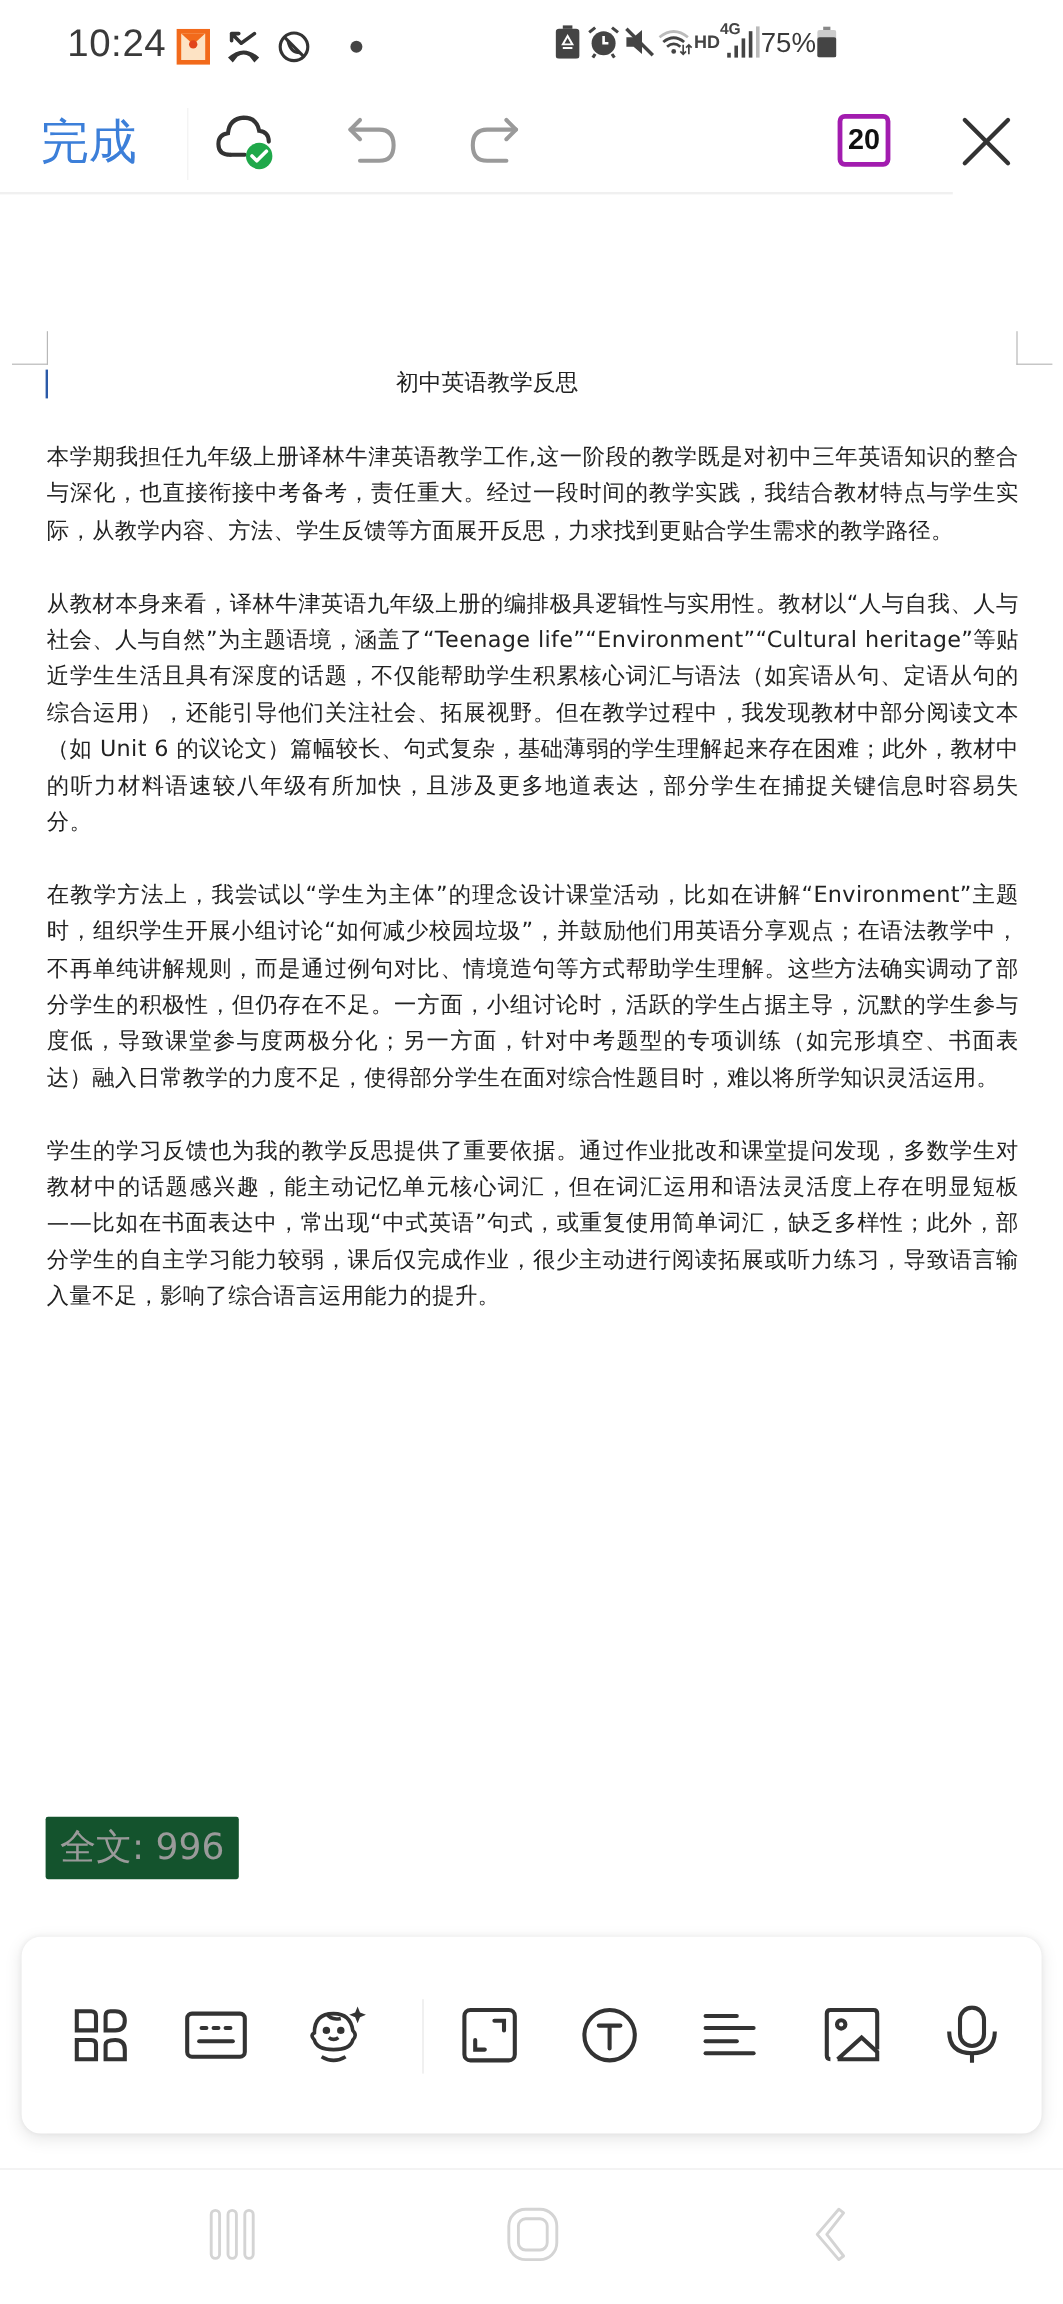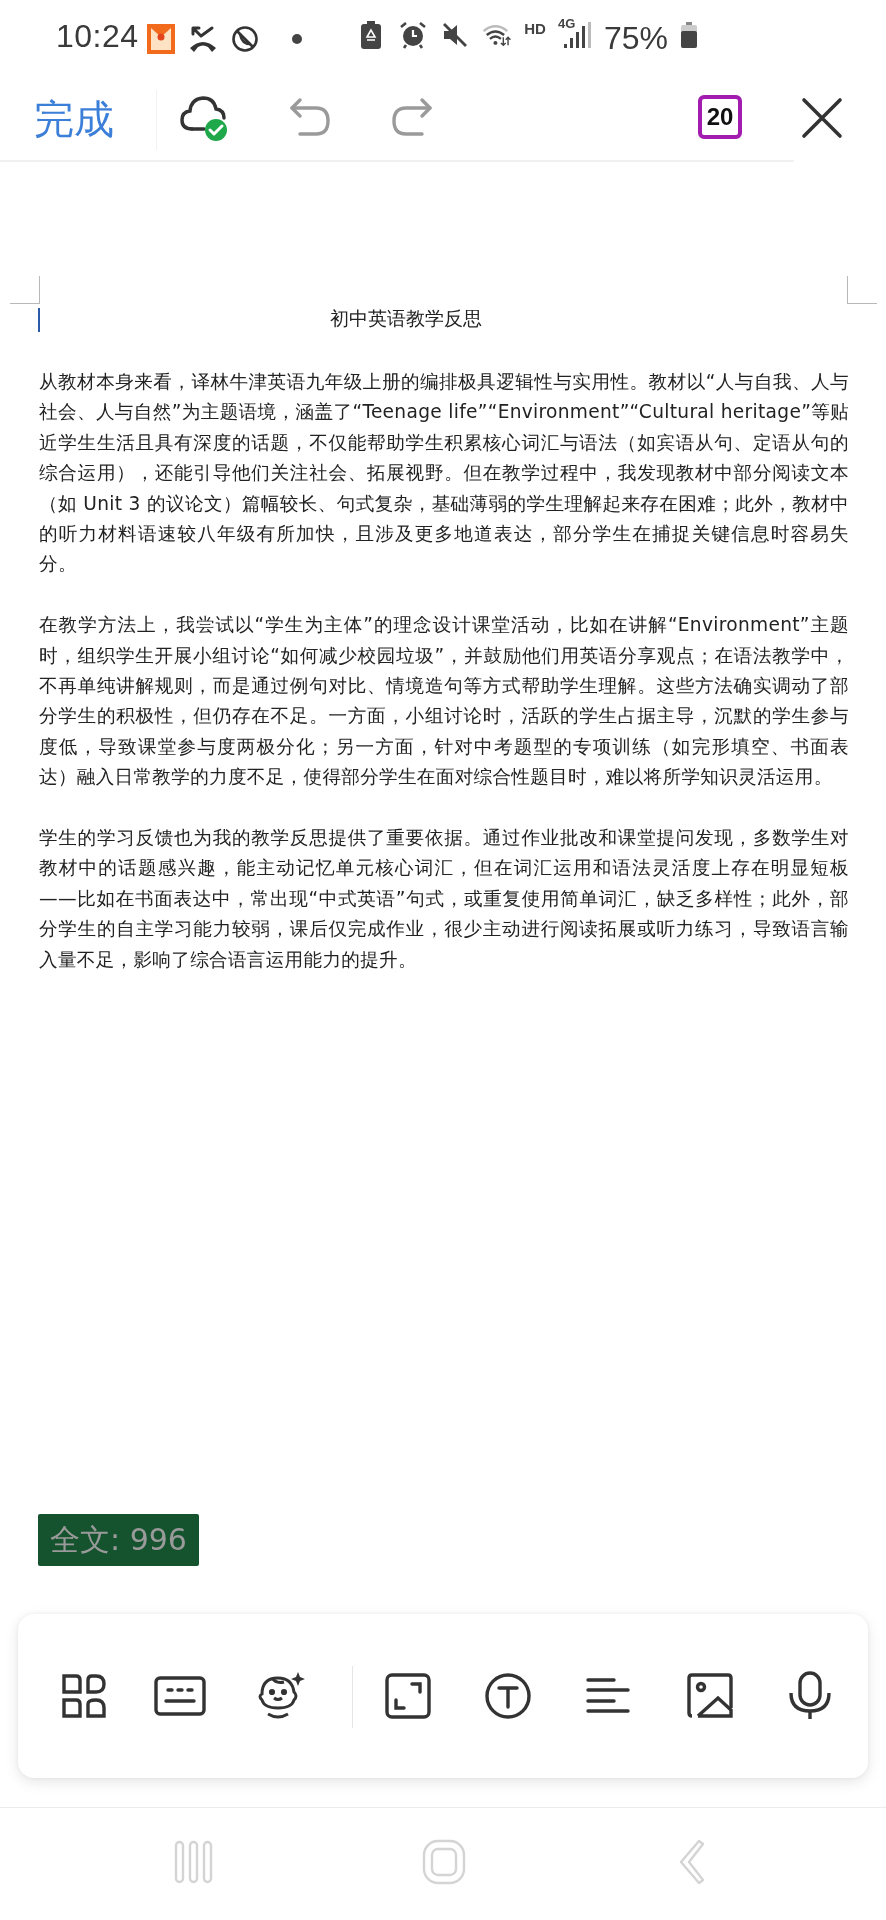--- a/index.html
+++ b/index.html
@@ -5,23 +5,23 @@
   * { box-sizing: border-box; margin: 0; padding: 0; }
   html, body { width: 886px; height: 1920px; background: #ffffff; overflow: hidden; }
   body { position: relative; font-family: "DejaVu Sans", "Liberation Sans", sans-serif; color: #1f1f1f; }
 
   
   .statusbar { position: absolute; left: 0; top: 0; width: 728px; height: 76px; }
   .sb-time { position: absolute; left: 56px; top: 18px; font-size: 32px; color: #3a3a3a; font-family: "Liberation Sans", sans-serif; letter-spacing: 0.5px; }
   .sb-left-icons { position: absolute; left: 146px; top: 24px; display: flex; align-items: center; gap: 12px; }
   .sb-icon { width: 30px; height: 30px; display: inline-flex; align-items: center; justify-content: center; }
   .sb-dot { width: 10px; height: 10px; border-radius: 50%; background: #444; margin-left: 20px; }
-  .sb-right { position: absolute; right: 30px; top: 20px; display: flex; gap: 12px; }
+  .sb-right { position: absolute; right: 30px; top: 20px; display: flex; align-items: center; }
   .sb-hd { font-size: 15px; font-weight: bold; color: #444; font-family: "Liberation Sans", sans-serif; }
-  .sb-battery-text { font-size: 32px; color: #3a3a3a; font-family: "Liberation Sans", sans-serif; }
+  .sb-battery-text { font-size: 23px; color: #3a3a3a; font-family: "Liberation Sans", sans-serif; }
 
   
   .app-header { position: absolute; left: 0; top: 76px; width: 794px; height: 86px; border-bottom: 2px solid #f0f0f0; }
   .done-btn { position: absolute; left: 34px; top: 13px; font-size: 40px; color: #3c7fd9; font-family: "DejaVu Sans", sans-serif; line-height: 60px; }
   .hdr-sep { position: absolute; left: 156px; top: 14px; width: 1px; height: 60px; background: #f2f2f2; }
   .hdr-icon { position: absolute; top: 14px; width: 60px; height: 60px; display: flex; align-items: center; justify-content: center; }
   .page-count { position: absolute; left: 698px; top: 19px; width: 44px; height: 44px; border: 4px solid #a21caf; border-radius: 6px; font-size: 24px; font-weight: bold; color: #111; display: flex; align-items: center; justify-content: center; font-family: "Liberation Sans", sans-serif; }
 
   
   .doc { position: absolute; left: 0; top: 164px; width: 886px; }
@@ -165,21 +165,22 @@
     </span>
   </div>
 </div>
 
 <div class="doc">
   <div class="corner tl"></div>
   <div class="corner tr"></div>
   <div class="caret"></div>
   <div class="doc-title" style="left:0;width:812px;"><span>初中英语教学反思</span></div>
   <div class="doc-body">
-    <p class="para">从教材本身来看，译林牛津英语九年级上册的编排极具逻辑性与实用性。教材以“人与自我、人与社会、人与自然”为主题语境，涵盖了“Teenage life”“Environment”“Cultural heritage”等贴近学生生活且具有深度的话题，不仅能帮助学生积累核心词汇与语法（如宾语从句、定语从句的综合运用），还能引导他们关注社会、拓展视野。但在教学过程中，我发现教材中部分阅读文本（如 Unit 3 的议论文）篇幅较长、句式复杂，基础薄弱的学生理解起来存在困难；此外，教材中的听力材料语速较八年级有所加快，且涉及更多地道表达，部分学生在捕捉关键信息时容易失分。</p>
+    <p class="para">本学期我担任九年级上册译林牛津英语教学工作,这一阶段的教学既是对初中三年英语知识的整合与深化，也直接衔接中考备考，责任重大。经过一段时间的教学实践，我结合教材特点与学生实际，从教学内容、方法、学生反馈等方面展开反思，力求找到更贴合学生需求的教学路径。</p>
+    <p class="para">从教材本身来看，译林牛津英语九年级上册的编排极具逻辑性与实用性。教材以“人与自我、人与社会、人与自然”为主题语境，涵盖了“Teenage life”“Environment”“Cultural heritage”等贴近学生生活且具有深度的话题，不仅能帮助学生积累核心词汇与语法（如宾语从句、定语从句的综合运用），还能引导他们关注社会、拓展视野。但在教学过程中，我发现教材中部分阅读文本（如 Unit 6 的议论文）篇幅较长、句式复杂，基础薄弱的学生理解起来存在困难；此外，教材中的听力材料语速较八年级有所加快，且涉及更多地道表达，部分学生在捕捉关键信息时容易失分。</p>
     <p class="para">在教学方法上，我尝试以“学生为主体”的理念设计课堂活动，比如在讲解“Environment”主题时，组织学生开展小组讨论“如何减少校园垃圾”，并鼓励他们用英语分享观点；在语法教学中，不再单纯讲解规则，而是通过例句对比、情境造句等方式帮助学生理解。这些方法确实调动了部分学生的积极性，但仍存在不足。一方面，小组讨论时，活跃的学生占据主导，沉默的学生参与度低，导致课堂参与度两极分化；另一方面，针对中考题型的专项训练（如完形填空、书面表达）融入日常教学的力度不足，使得部分学生在面对综合性题目时，难以将所学知识灵活运用。</p>
     <p class="para">学生的学习反馈也为我的教学反思提供了重要依据。通过作业批改和课堂提问发现，多数学生对教材中的话题感兴趣，能主动记忆单元核心词汇，但在词汇运用和语法灵活度上存在明显短板——比如在书面表达中，常出现“中式英语”句式，或重复使用简单词汇，缺乏多样性；此外，部分学生的自主学习能力较弱，课后仅完成作业，很少主动进行阅读拓展或听力练习，导致语言输入量不足，影响了综合语言运用能力的提升。</p>
   </div>
 </div>
 
 <div class="wordcount">全文: 996</div>
 
 <div class="toolbar">
   <div class="tb-item" style="left:38px;">
     <span>

